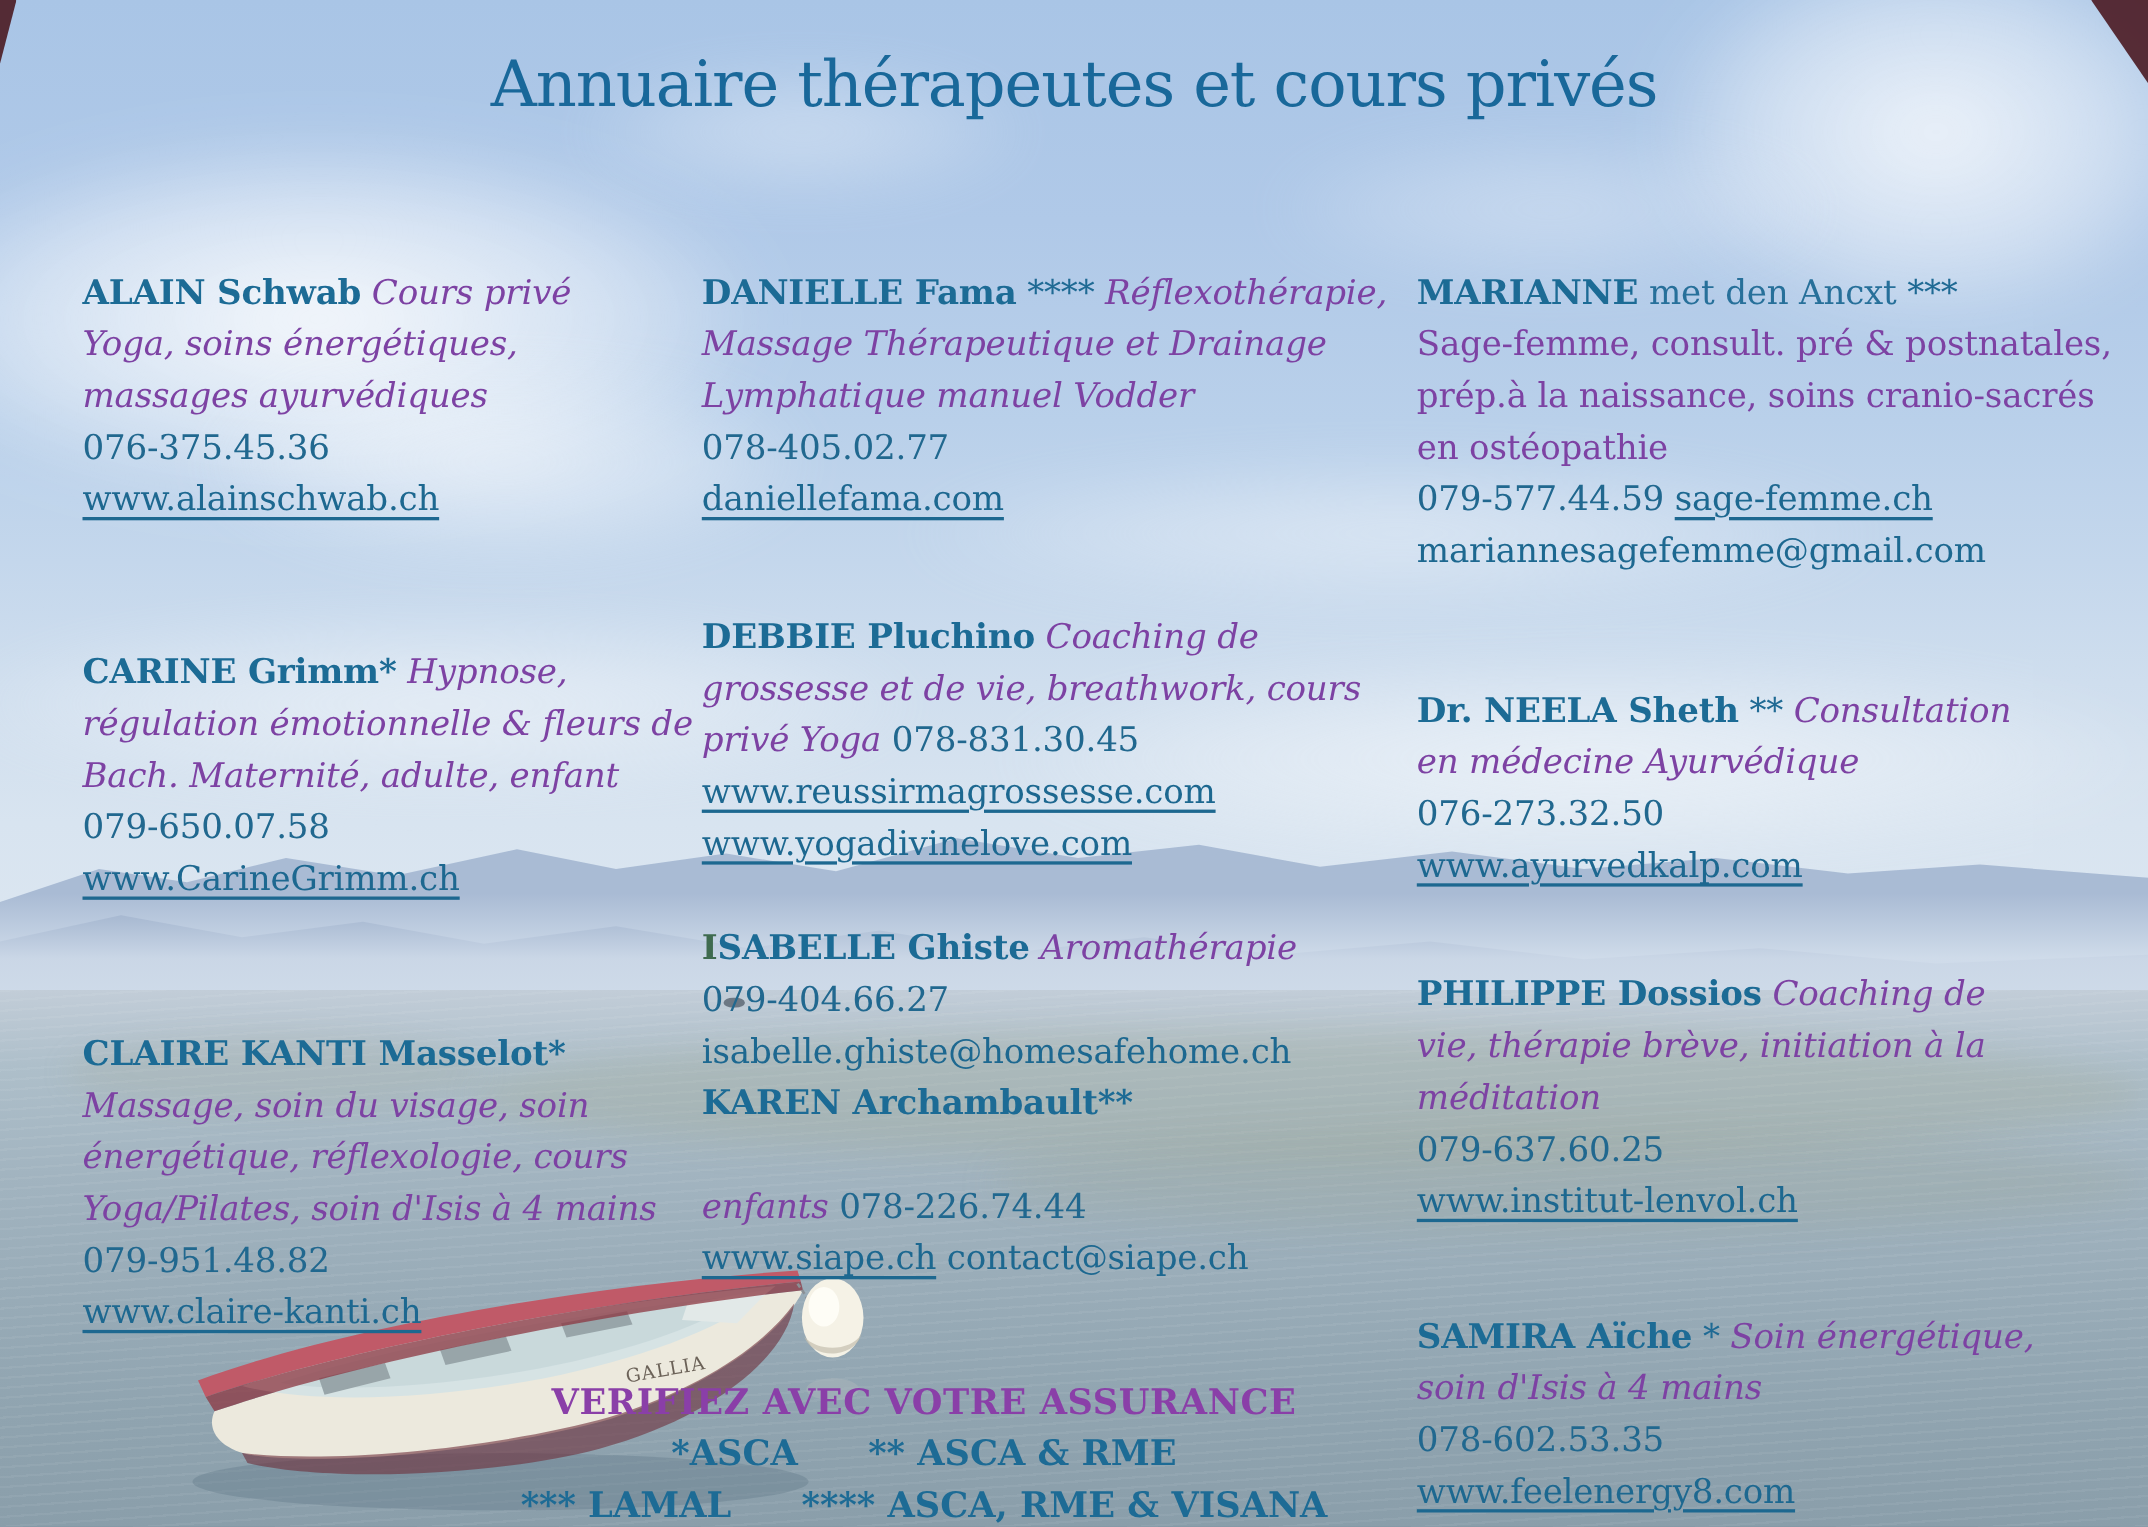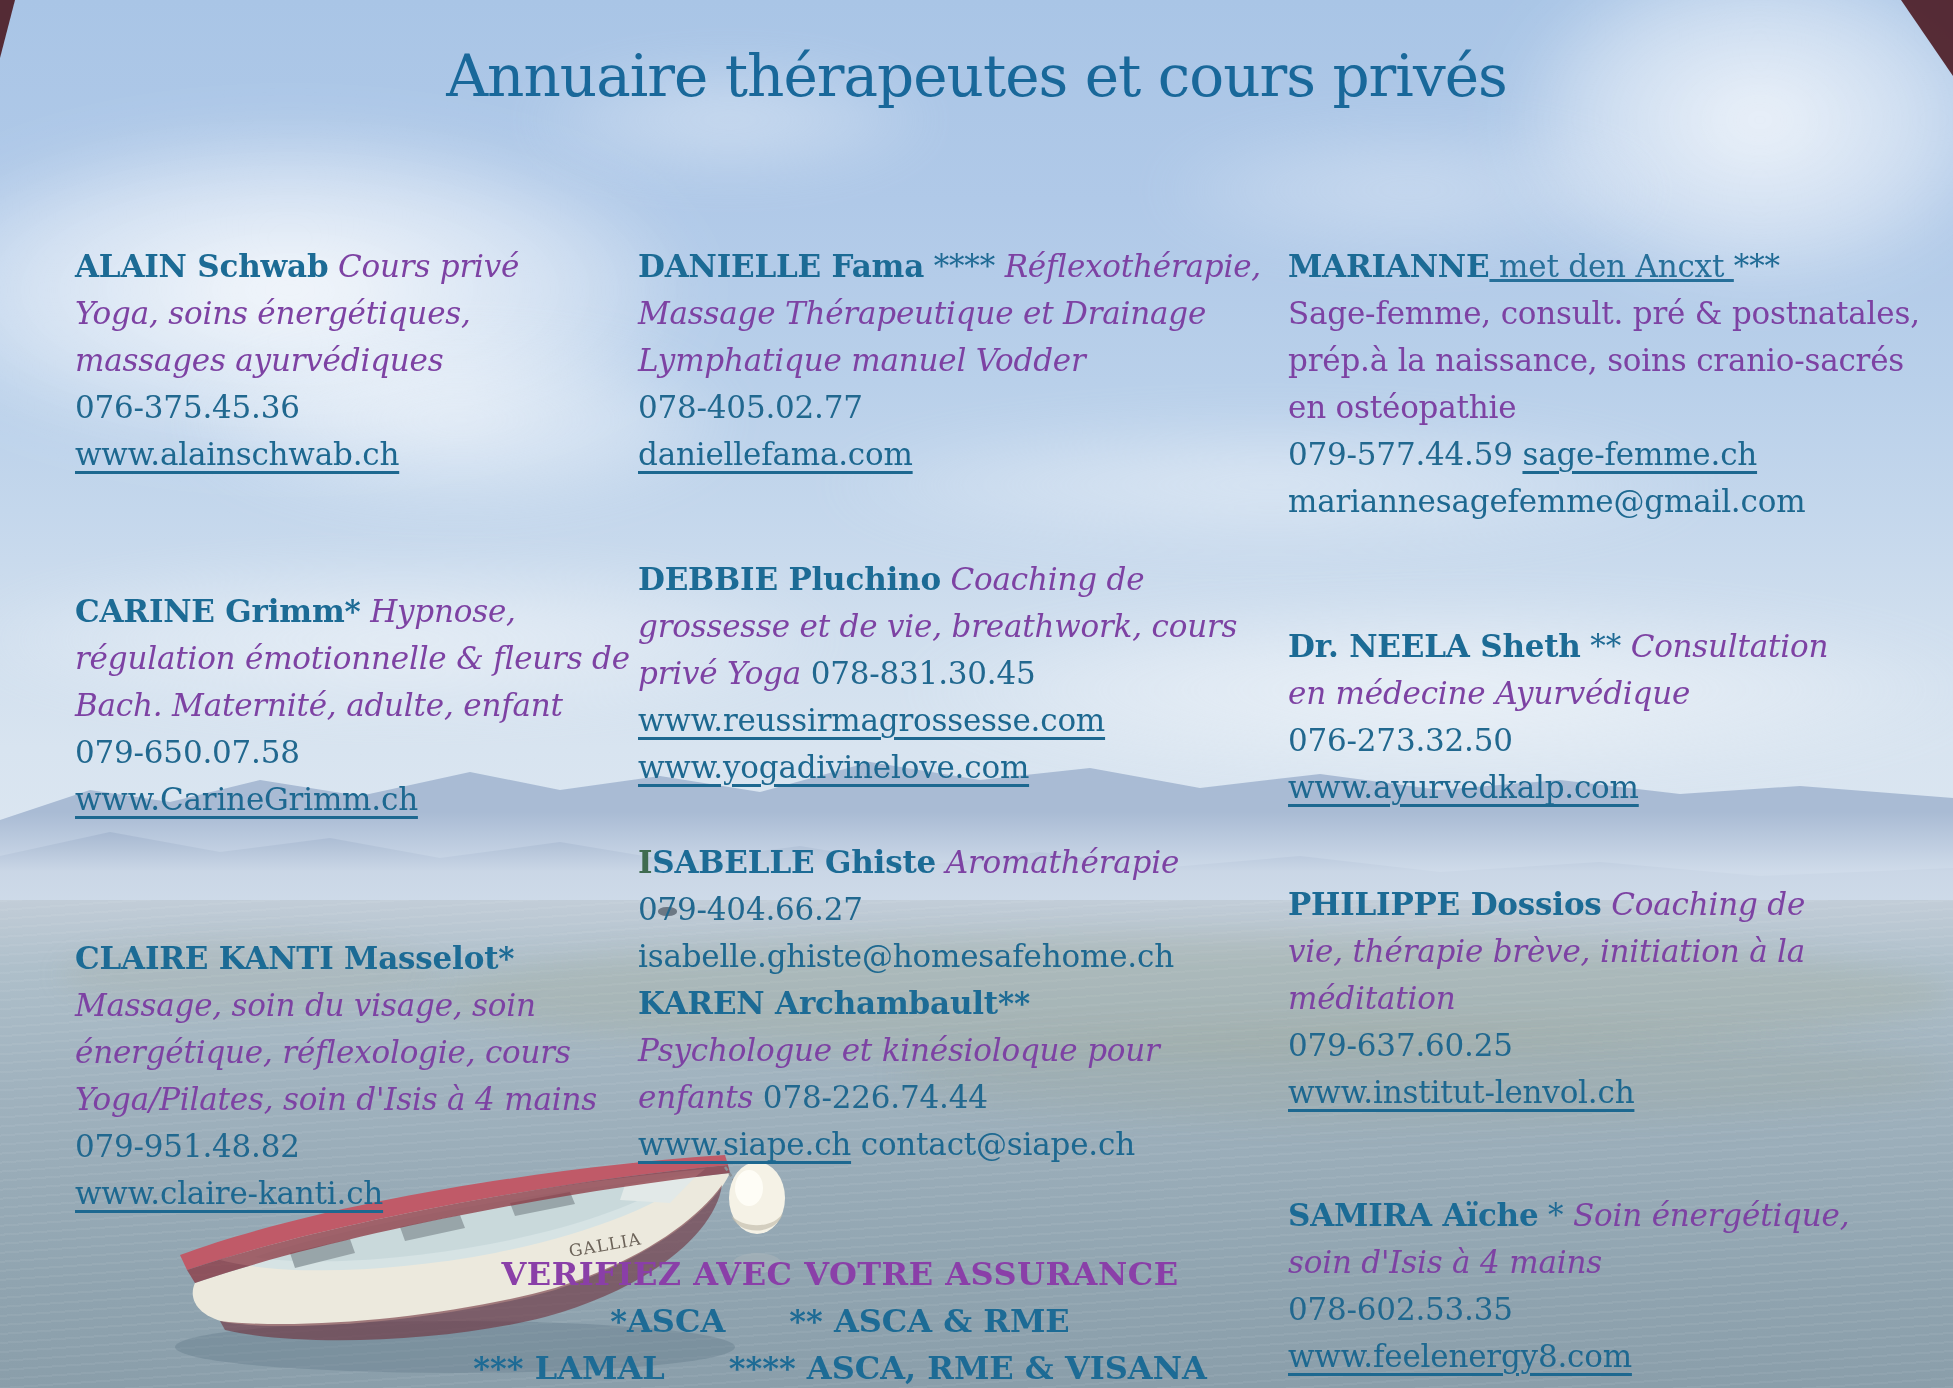--- a/index.html
+++ b/index.html
@@ -36,21 +36,21 @@
   .title{position:absolute;left:0;top:42px;width:1953px;text-align:center;
          font-size:58px;letter-spacing:-1px;color:#19689a;font-weight:500;}
   .col{position:absolute;top:243px;font-size:31px;line-height:47px;
        letter-spacing:-.2px;}
   .col-1{left:75px;width:565px;}
   .col-2{left:638px;width:635px;}
   .col-3{left:1288px;width:672px;}
   .entry{margin:0;}
   .r-name{font-weight:bold;color:#1c6b95;}
   .r-green{font-weight:bold;color:#3f6b4f;}
-  .r-plain{color:#27709a;text-decoration:underline;}
+  .r-plain{color:#27709a;}
   .r-stars{color:#1f6a94;}
   .r-spec{color:#7d42a3;font-style:italic;}
   .r-specu{color:#7d42a3;}
   .r-phone{color:#21688f;}
   .r-link{color:#1d6890;text-decoration:underline;text-underline-offset:6px;
           text-decoration-thickness:2.5px;}
   .r-email{color:#1d6890;}
   .footer{position:absolute;left:450px;top:1238px;width:780px;text-align:center;
           font-size:32px;line-height:47px;margin-top:13px;}
   .footer-heading{color:#8a3fa8;font-weight:bold;letter-spacing:.5px;}
@@ -118,21 +118,21 @@
 
   <div class="col col-1">
       <div class="entry" style="margin-bottom: 110px;"><span class="r-name">ALAIN Schwab</span><span class="r-spec">  Cours privé</span><br><span class="r-spec">Yoga, soins énergétiques,</span><br><span class="r-spec">massages ayurvédiques</span><br><span class="r-phone">076-375.45.36</span><br><span class="r-link">www.alainschwab.ch</span></div>
       <div class="entry" style="margin-bottom: 112px;"><span class="r-name">CARINE Grimm*</span><span class="r-spec">  Hypnose,</span><br><span class="r-spec">régulation émotionnelle &amp; fleurs de</span><br><span class="r-spec">Bach. Maternité, adulte, enfant</span><br><span class="r-phone">079-650.07.58</span><br><span class="r-link">www.CarineGrimm.ch</span></div>
       <div class="entry"><span class="r-name">CLAIRE KANTI Masselot*</span><br><span class="r-spec">Massage, soin du visage, soin</span><br><span class="r-spec">énergétique, réflexologie, cours</span><br><span class="r-spec">Yoga/Pilates, soin d'Isis à 4 mains</span><br><span class="r-phone">079-951.48.82</span><br><span class="r-link">www.claire-kanti.ch</span></div>
     </div>
   <div class="col col-2">
       <div class="entry" style="margin-bottom: 78px;"><span class="r-name">DANIELLE Fama</span><span class="r-stars"> **** </span><span class="r-spec">Réflexothérapie,</span><br><span class="r-spec">Massage Thérapeutique et Drainage</span><br><span class="r-spec">Lymphatique manuel Vodder</span><br><span class="r-phone">078-405.02.77</span><br><span class="r-link">daniellefama.com</span></div>
       <div class="entry" style="margin-bottom: 48px;"><span class="r-name">DEBBIE Pluchino</span><span class="r-spec"> Coaching de</span><br><span class="r-spec">grossesse et de vie, breathwork, cours</span><br><span class="r-spec">privé Yoga </span><span class="r-phone">078-831.30.45</span><br><span class="r-link">www.reussirmagrossesse.com</span><br><span class="r-link">www.yogadivinelove.com</span></div>
       <div class="entry" style=""><span class="r-green">I</span><span class="r-name">SABELLE Ghiste</span><span class="r-spec">  Aromathérapie</span><br><span class="r-phone">079-404.66.27</span><br><span class="r-email">isabelle.ghiste@homesafehome.ch</span></div>
-      <div class="entry"><span class="r-name">KAREN Archambault**</span><br><span class="r-spec">Psychologue et kinésioloque pour</span><br><span class="r-spec">enfants </span><span class="r-phone">078-226.74.44</span><br><span class="r-link">www.siape.ch</span><span class="r-email"> contact@siape.ch</span></div>
+      <div class="entry"><span class="r-name">KAREN Archambault**</span><br><br><span class="r-spec">enfants </span><span class="r-phone">078-226.74.44</span><br><span class="r-link">www.siape.ch</span><span class="r-email"> contact@siape.ch</span></div>
     </div>
   <div class="col col-3">
       <div class="entry" style="margin-bottom: 98px;"><span class="r-name">MARIANNE</span><span class="r-plain"> met den Ancxt </span><span class="r-stars">***</span><br><span class="r-specu">Sage-femme, consult. pré &amp; postnatales,</span><br><span class="r-specu">prép.à la naissance, soins cranio-sacrés</span><br><span class="r-specu">en ostéopathie</span><br><span class="r-phone">079-577.44.59 </span><span class="r-link">sage-femme.ch</span><br><span class="r-email">mariannesagefemme@gmail.com</span></div>
       <div class="entry" style="margin-bottom: 70px;"><span class="r-name">Dr. NEELA Sheth</span><span class="r-stars"> ** </span><span class="r-spec"> Consultation</span><br><span class="r-spec">en médecine Ayurvédique</span><br><span class="r-phone">076-273.32.50</span><br><span class="r-link">www.ayurvedkalp.com</span></div>
       <div class="entry" style="margin-bottom: 76px;"><span class="r-name">PHILIPPE Dossios</span><span class="r-spec">  Coaching de</span><br><span class="r-spec">vie, thérapie brève, initiation à la</span><br><span class="r-spec">méditation</span><br><span class="r-phone">079-637.60.25</span><br><span class="r-link">www.institut-lenvol.ch</span></div>
       <div class="entry"><span class="r-name">SAMIRA Aïche</span><span class="r-stars"> * </span><span class="r-spec"> Soin énergétique,</span><br><span class="r-spec">soin d'Isis à 4 mains</span><br><span class="r-phone">078-602.53.35</span><br><span class="r-link">www.feelenergy8.com</span></div>
     </div>
 
   <div class="footer">
     <div class="footer-heading">VERIFIEZ AVEC VOTRE ASSURANCE</div>

